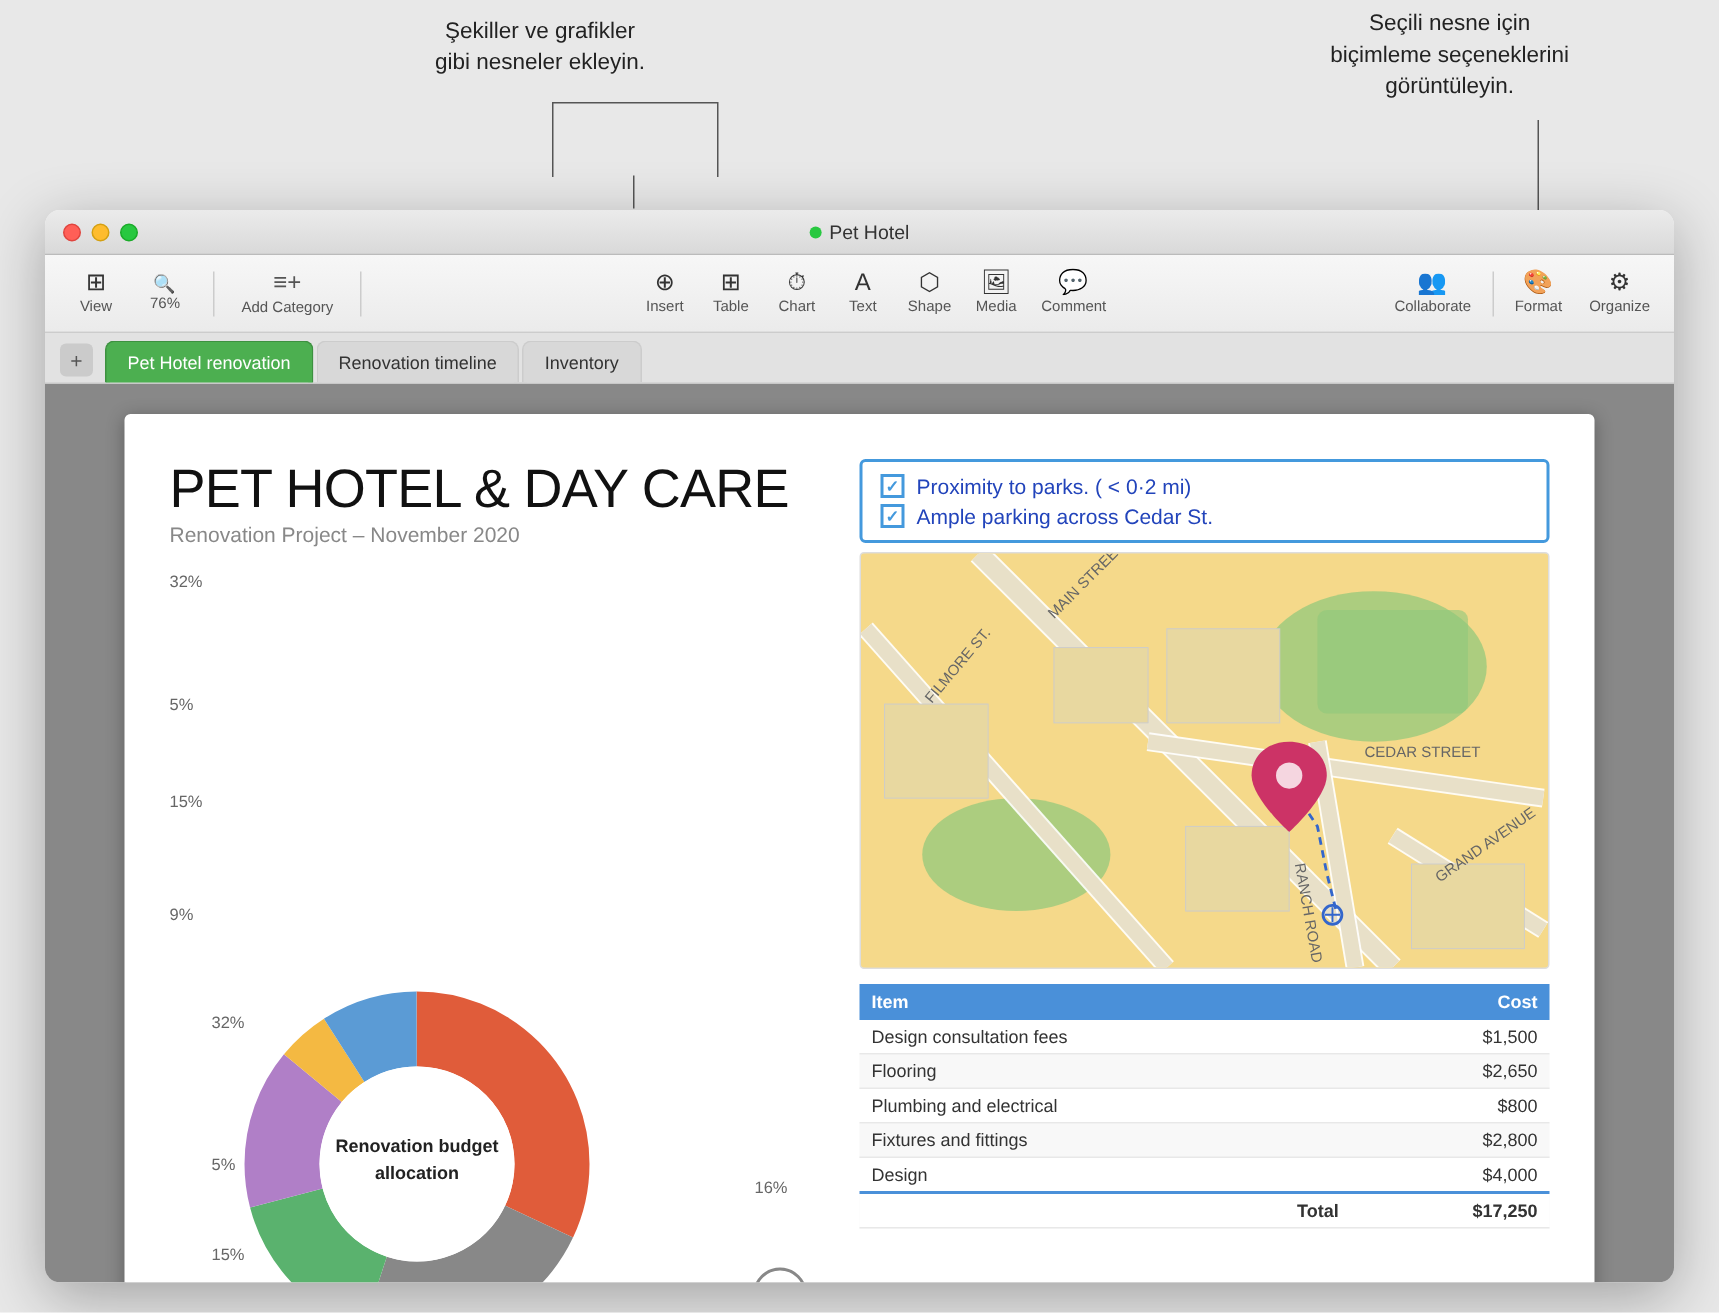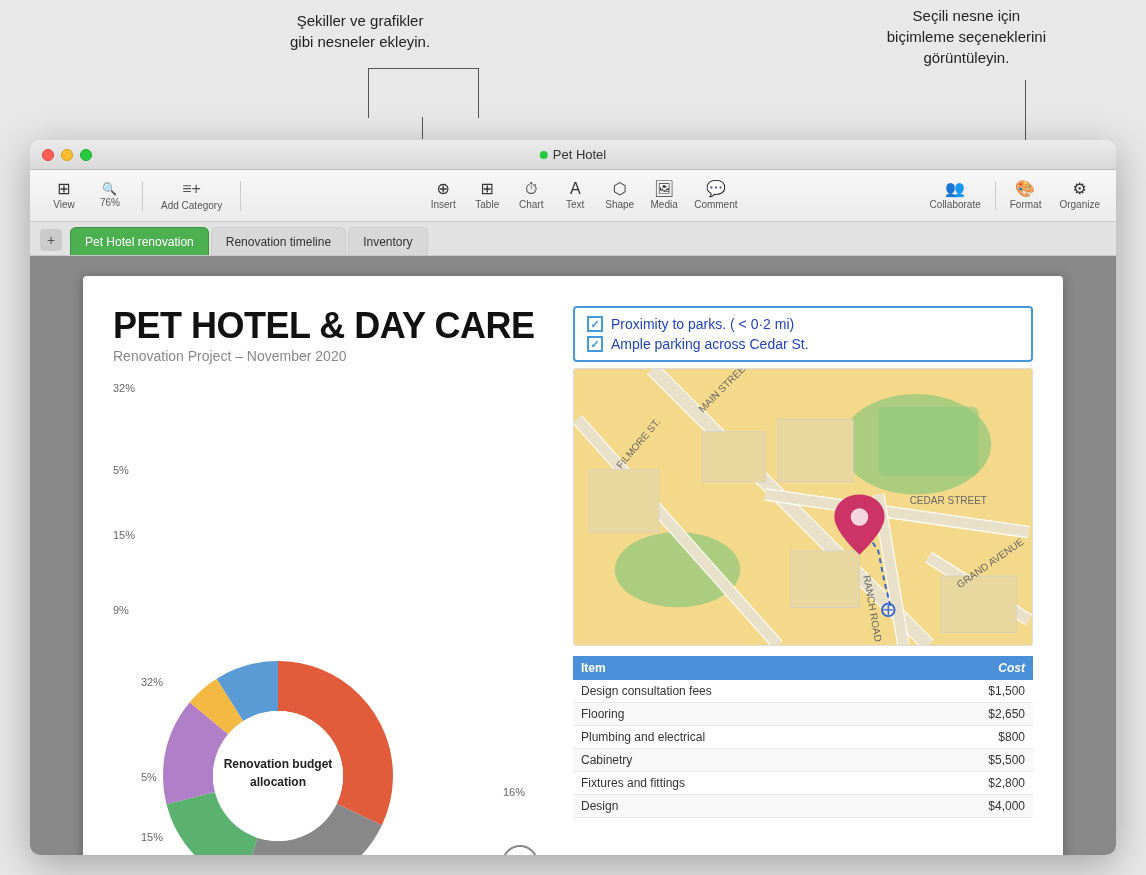--- a/index.html
+++ b/index.html
@@ -242,21 +242,21 @@
     .page-right {
       flex: 1;
       display: flex;
       flex-direction: column;
       gap: 6px;
     }
 
     
     .doc-title {
       font-size: 36px;
-      font-weight: 700;
+      font-weight: 400;
       color: #111;
       letter-spacing: -0.5px;
       line-height: 1.1;
     }
     .doc-subtitle {
       font-size: 14px;
       color: #888;
       margin-bottom: 10px;
       margin-top: 2px;
     }
@@ -331,21 +331,21 @@
       border-collapse: collapse;
       font-size: 12px;
     }
     .budget-table th {
       background: #4a90d9;
       color: white;
       padding: 5px 8px;
       text-align: left;
       font-weight: 600;
     }
-    .budget-table th:last-child { text-align: right; font-style: italic; }
+    .budget-table th:last-child { text-align: right; }
     .budget-table td {
       padding: 4px 8px;
       border-bottom: 1px solid #e8e8e8;
       color: #333;
     }
     .budget-table td:last-child { text-align: right; }
     .budget-table tr:nth-child(even) { background: #f8f8f8; }
     .budget-table .total-row td {
       font-weight: bold;
       border-top: 2px solid #4a90d9;
@@ -601,31 +601,31 @@
               </tr>
               <tr>
                 <td>Flooring</td>
                 <td>$2,650</td>
               </tr>
               <tr>
                 <td>Plumbing and electrical</td>
                 <td>$800</td>
               </tr>
               <tr>
-                <td>Cabinetry</td>
-                <td>$5,500</td>
-              </tr>
-              <tr>
                 <td>Fixtures and fittings</td>
                 <td>$2,800</td>
               </tr>
               <tr class="labor-row">
                 <td style="position:relative;">Design</td>
                 <td>$4,000</td>
               </tr>
+              <tr class="total-row">
+                <td style="text-align:right; font-weight:bold;">Total</td>
+                <td style="font-weight:bold;">$17,250</td>
+              </tr>
             </tbody>
           </table>
         </div>
 
       </div>
     </div>
   </div>
 </div>
 
 </body></html>

